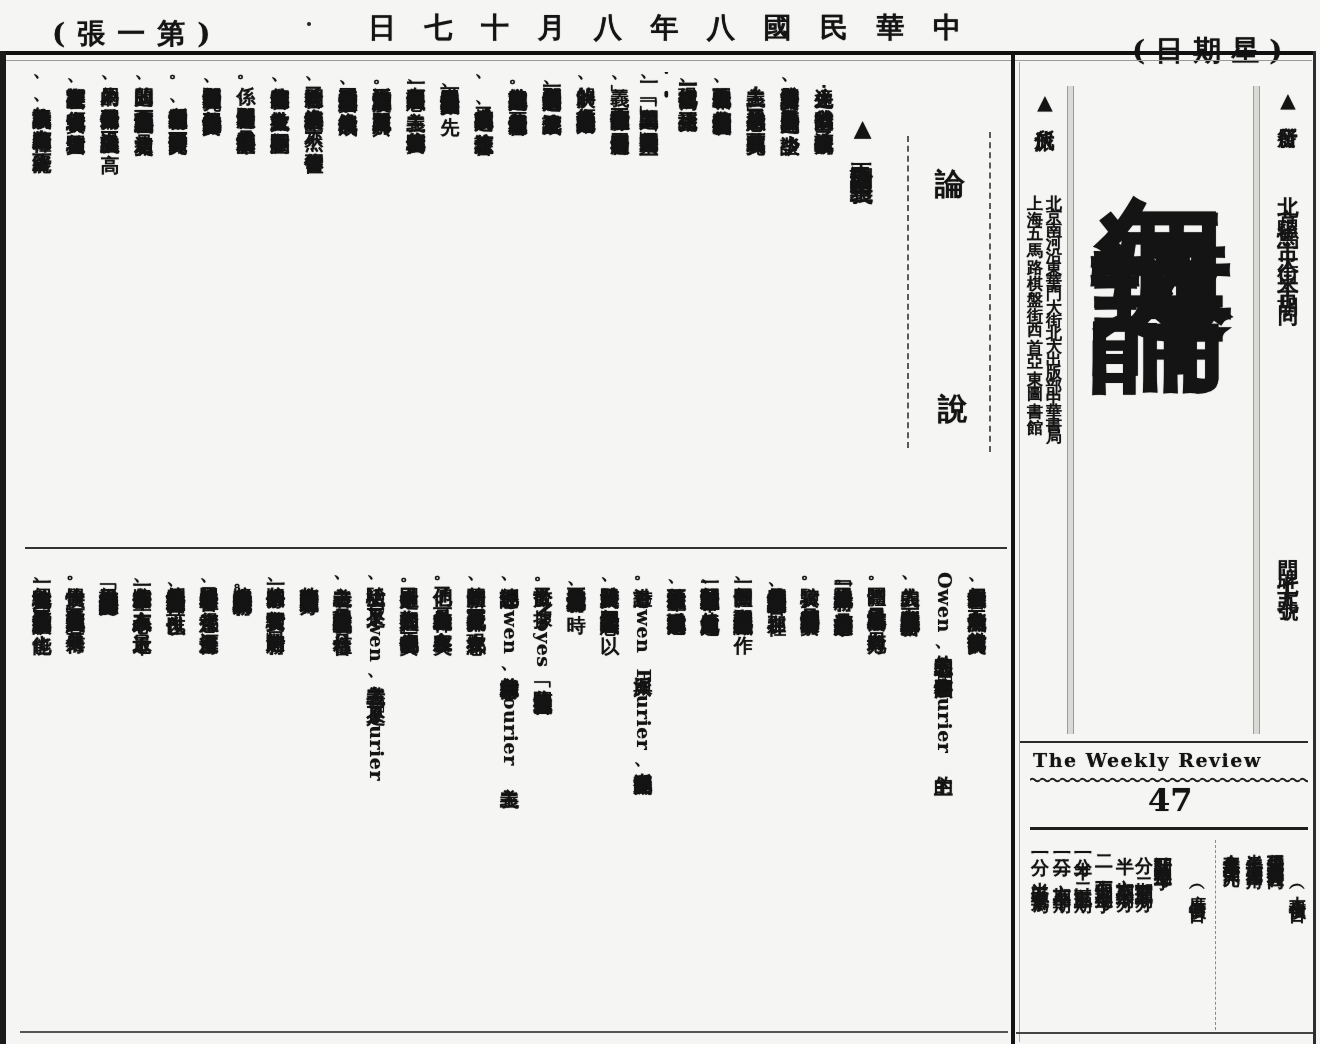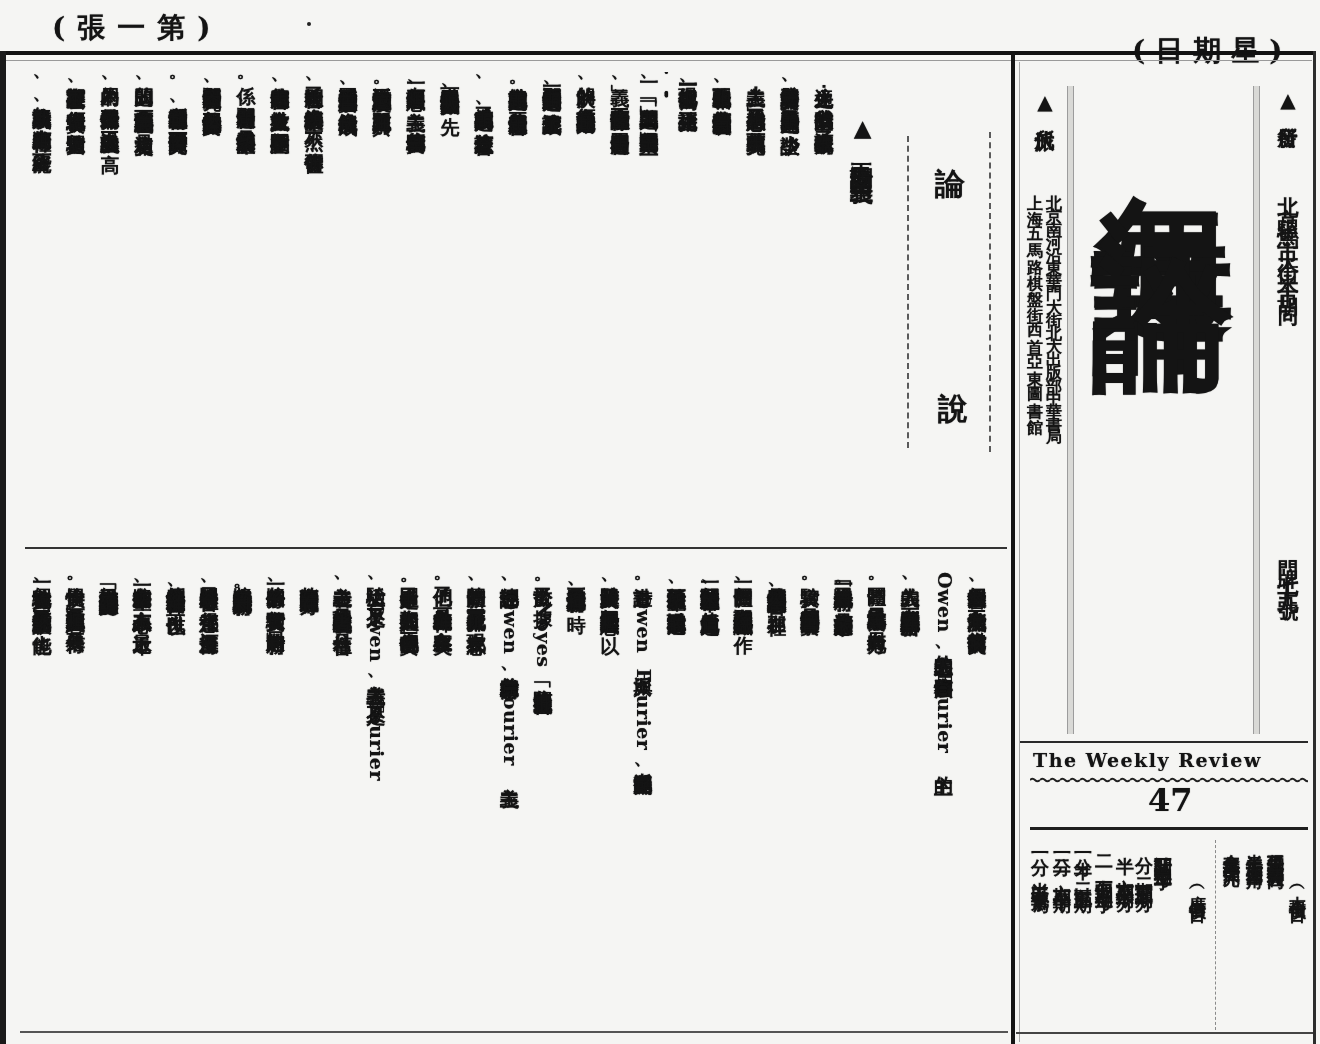--- a/index.html
+++ b/index.html
@@ -9,21 +9,21 @@
     font-family: "DejaVu Serif", serif; font-weight: bold;
   }
   .abs { position: absolute; }
   .ink { text-shadow: 0 0 1px rgba(0,0,0,0.55); }
 
   
   .hdr {
     position: absolute; top: 12px; font-size: 28px; line-height: 32px;
     direction: rtl; unicode-bidi: bidi-override; white-space: nowrap;
   }
-  .hdr-sheet   { left: 52px;   letter-spacing: 12px; }
+  .hdr-sheet   { left: 52px;   letter-spacing: 12px; margin-top: 6px; }
   .hdr-date    { left: 368px;  letter-spacing: 28.5px; }
   .hdr-weekday { left: 1132px; letter-spacing: 10px; margin-top: 23px; }
   .hdr-dot { position: absolute; left: 307px; top: 22px; width: 4px; height: 4px; border-radius: 50%; background: #222; }
 
   
   .rule-top      { left: 0; top: 51px; width: 1314px; height: 4px; background: #111; }
   .rule-top-thin { left: 6px; top: 60px; width: 1306px; height: 1px; background: #9a9a9a; }
   .border-left   { left: 0; top: 51px; width: 6px; height: 993px; background: #1a1a1a; }
   .sep-main      { left: 1011px; top: 53px; width: 4px; height: 991px; background: #141414; }
   .sep-thin      { left: 1019px; top: 62px; width: 1px; height: 980px; background: #a8a8a8; }
@@ -86,20 +86,21 @@
   .pdash { position: absolute; left: 1215px; top: 840px; height: 190px; width: 0; border-left: 1px dashed #8a8a8a; }
   .acol { position: absolute; writing-mode: vertical-rl; text-orientation: mixed; white-space: nowrap; font-size: 18px; line-height: 20px; letter-spacing: 2.5px; top: 842px; }
 </style>
 </head>
 <body>
 
 <div class="page ink">
 
   <div class="hdr hdr-sheet">(第一張)</div>
   <div class="hdr-dot"></div>
+  <div class="hdr hdr-date">中華民國八年八月十七日</div>
   <div class="hdr hdr-weekday">(星期日)</div>
 
   <div class="abs rule-top"></div>
   <div class="abs rule-top-thin"></div>
   <div class="abs border-left"></div>
   <div class="abs sep-main"></div>
   <div class="abs sep-thin"></div>
   <div class="abs border-right"></div>
   <div class="abs mid-rule"></div>
   <div class="abs bottom-rule"></div>

